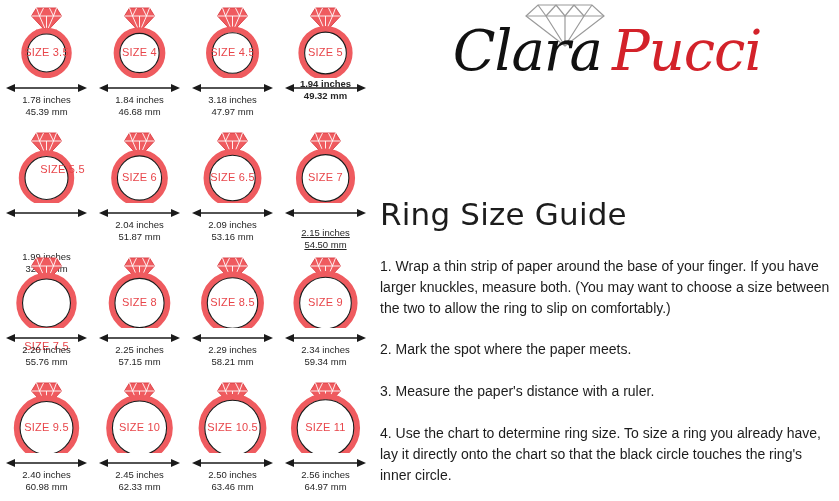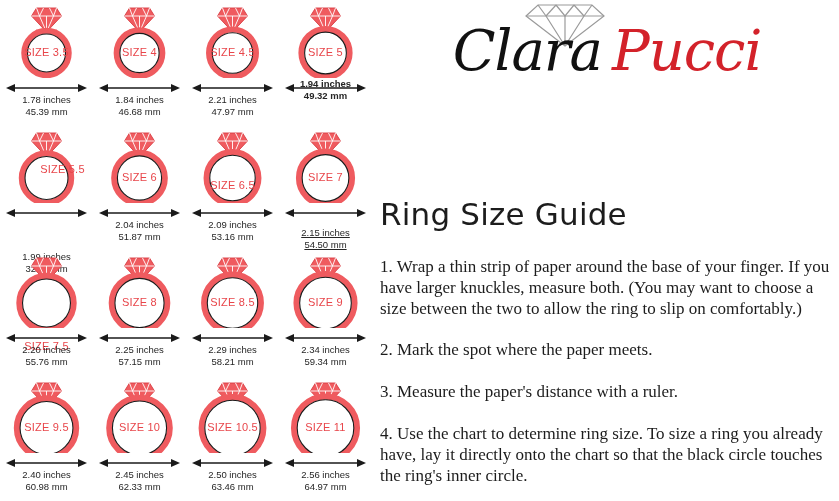--- a/index.html
+++ b/index.html
@@ -105,24 +105,24 @@
     top: 196px;
     font-size: 31px;
     color: #1c1c1c;
     font-family: "DejaVu Sans", sans-serif;
     letter-spacing: .2px;
   }
   .step {
     position: absolute;
     left: 8px;
     width: 452px;
-    font-size: 17px;
+    font-size: 14px;
     line-height: 21px;
     color: #1c1c1c;
-    font-family: Liberation Serif, serif;
+    font-family: Liberation Sans, sans-serif;
   }
 </style>
 </head>
 <body>
 
 <div id="page">
 
   <div id="ring-grid">
       <div class="ring-cell" style="left: 0px; top: 2px;">
         <div class="ring-art">
@@ -202,21 +202,21 @@
               <circle cx="46.5" cy="51" r="20.24" fill="#ffffff" stroke="#1a1a1a" stroke-width="1.1"></circle>
             </g>
           </svg>
         </div>
         <div class="size-label" style="top: 44px;">SIZE 4.5</div>
         <div class="arrow-row" style="top: 78px;"><svg width="81" height="12" viewBox="0 0 81 12">
             <line x1="7" y1="6" x2="74" y2="6" stroke="#1a1a1a" stroke-width="1.4"></line>
             <path d="M0 6 L9 2 L9 10 Z" fill="#1a1a1a"></path>
             <path d="M81 6 L72 2 L72 10 Z" fill="#1a1a1a"></path>
           </svg></div>
-        <div class="measure" style="top: 92px;"><span>2.21 inches</span><br><span>47.97 mm</span></div>
+        <div class="measure" style="top: 92px;"><span>3.18 inches</span><br><span>47.97 mm</span></div>
       </div>
       <div class="ring-cell" style="left: 279px; top: 2px;">
         <div class="ring-art">
           <svg width="93" height="76" viewBox="0 0 93 76">
             <g>
               <g fill="#ef5b5f" stroke="#d93b41" stroke-width="0.9">
                 <path d="M31.5 14 L46.5 30 L61.5 14 L56.5 6 L36.5 6 Z"></path>
               </g>
               <g stroke="#ffffff" stroke-width="0.9" fill="none">
                 <path d="M31.5 14 L61.5 14"></path>
@@ -312,21 +312,21 @@
                 <path d="M43.5 6 L39.5 14"></path>
                 <path d="M49.5 6 L53.5 14"></path>
                 <path d="M46.5 14 L46.5 30"></path>
               </g>
               <path d="M37.5 28 L33.5 36 M55.5 28 L59.5 36" stroke="#ef5b5f" stroke-width="2.4" fill="none"></path>
               <circle cx="46.5" cy="51" r="25.919999999999998" fill="none" stroke="#ef5b5f" stroke-width="6.08"></circle>
               <circle cx="46.5" cy="51" r="22.72" fill="#ffffff" stroke="#1a1a1a" stroke-width="1.1"></circle>
             </g>
           </svg>
         </div>
-        <div class="size-label" style="top: 52px;">SIZE 6.5</div>
+        <div class="size-label" style="top: 44px;">SIZE 6.5</div>
         <div class="arrow-row" style="top: 78px;"><svg width="81" height="12" viewBox="0 0 81 12">
             <line x1="7" y1="6" x2="74" y2="6" stroke="#1a1a1a" stroke-width="1.4"></line>
             <path d="M0 6 L9 2 L9 10 Z" fill="#1a1a1a"></path>
             <path d="M81 6 L72 2 L72 10 Z" fill="#1a1a1a"></path>
           </svg></div>
         <div class="measure" style="top: 92px;"><span>2.09 inches</span><br><span>53.16 mm</span></div>
       </div>
       <div class="ring-cell" style="left: 279px; top: 127px;">
         <div class="ring-art">
           <svg width="93" height="76" viewBox="0 0 93 76">

